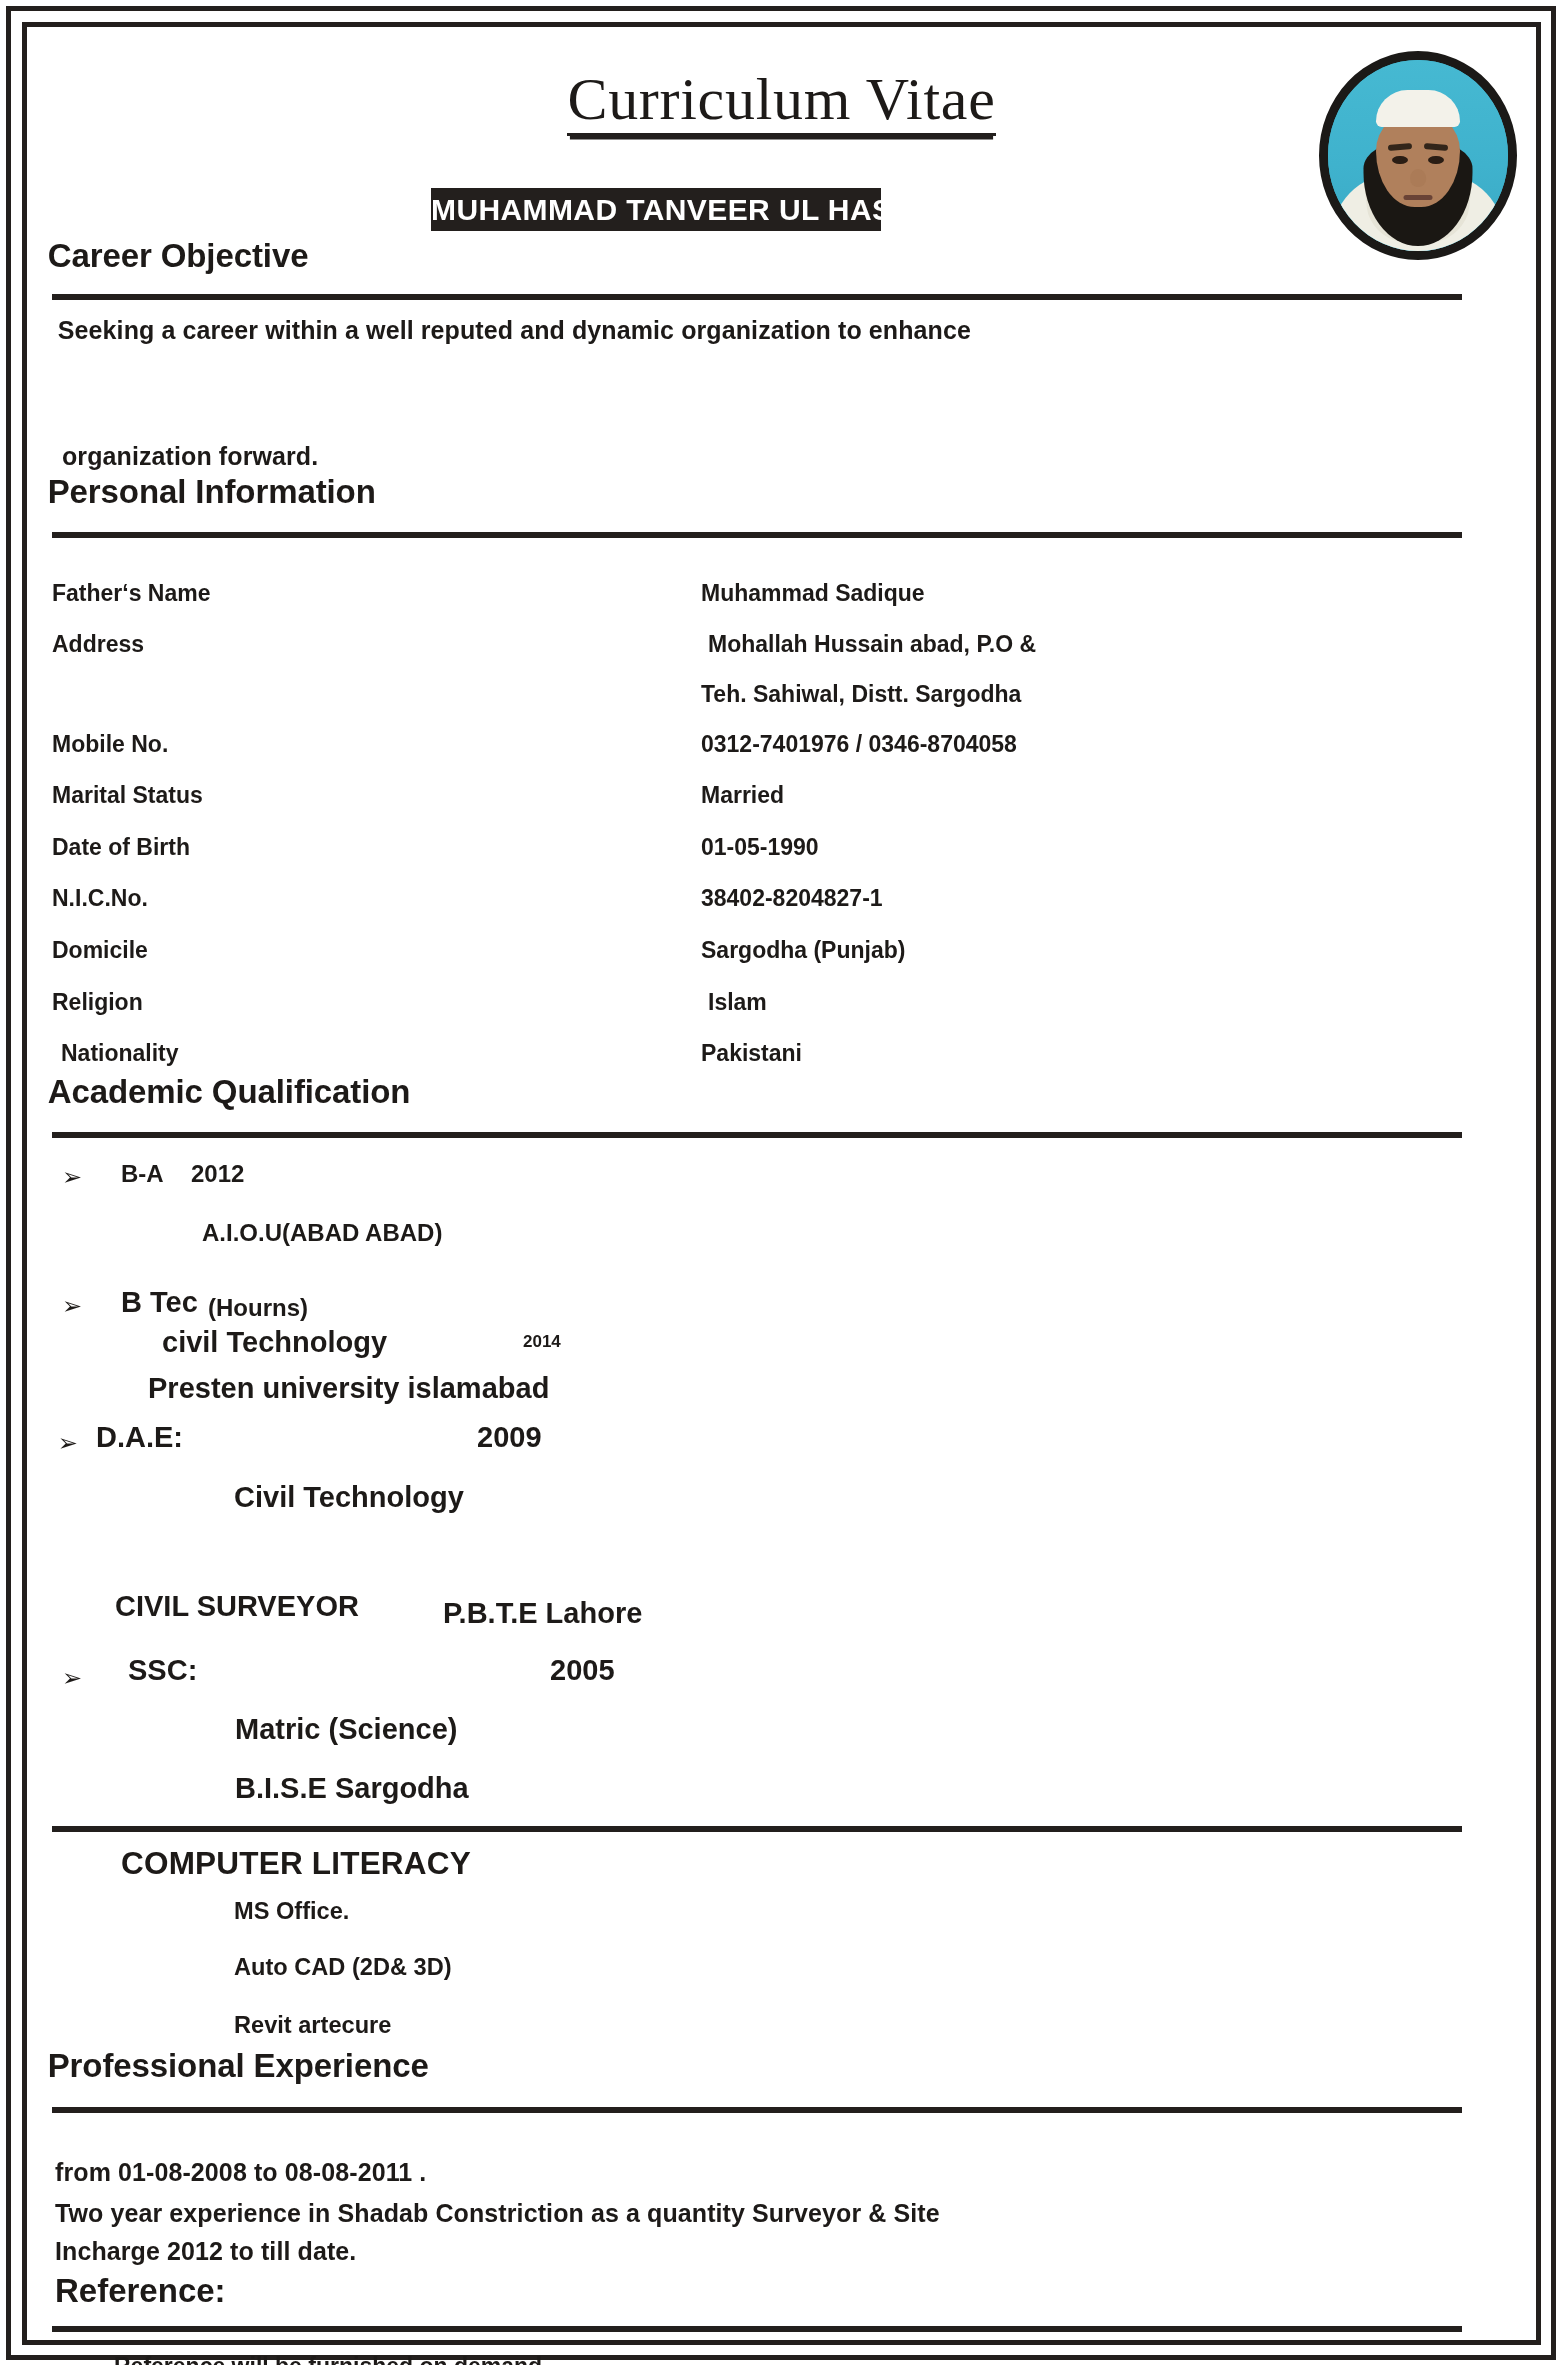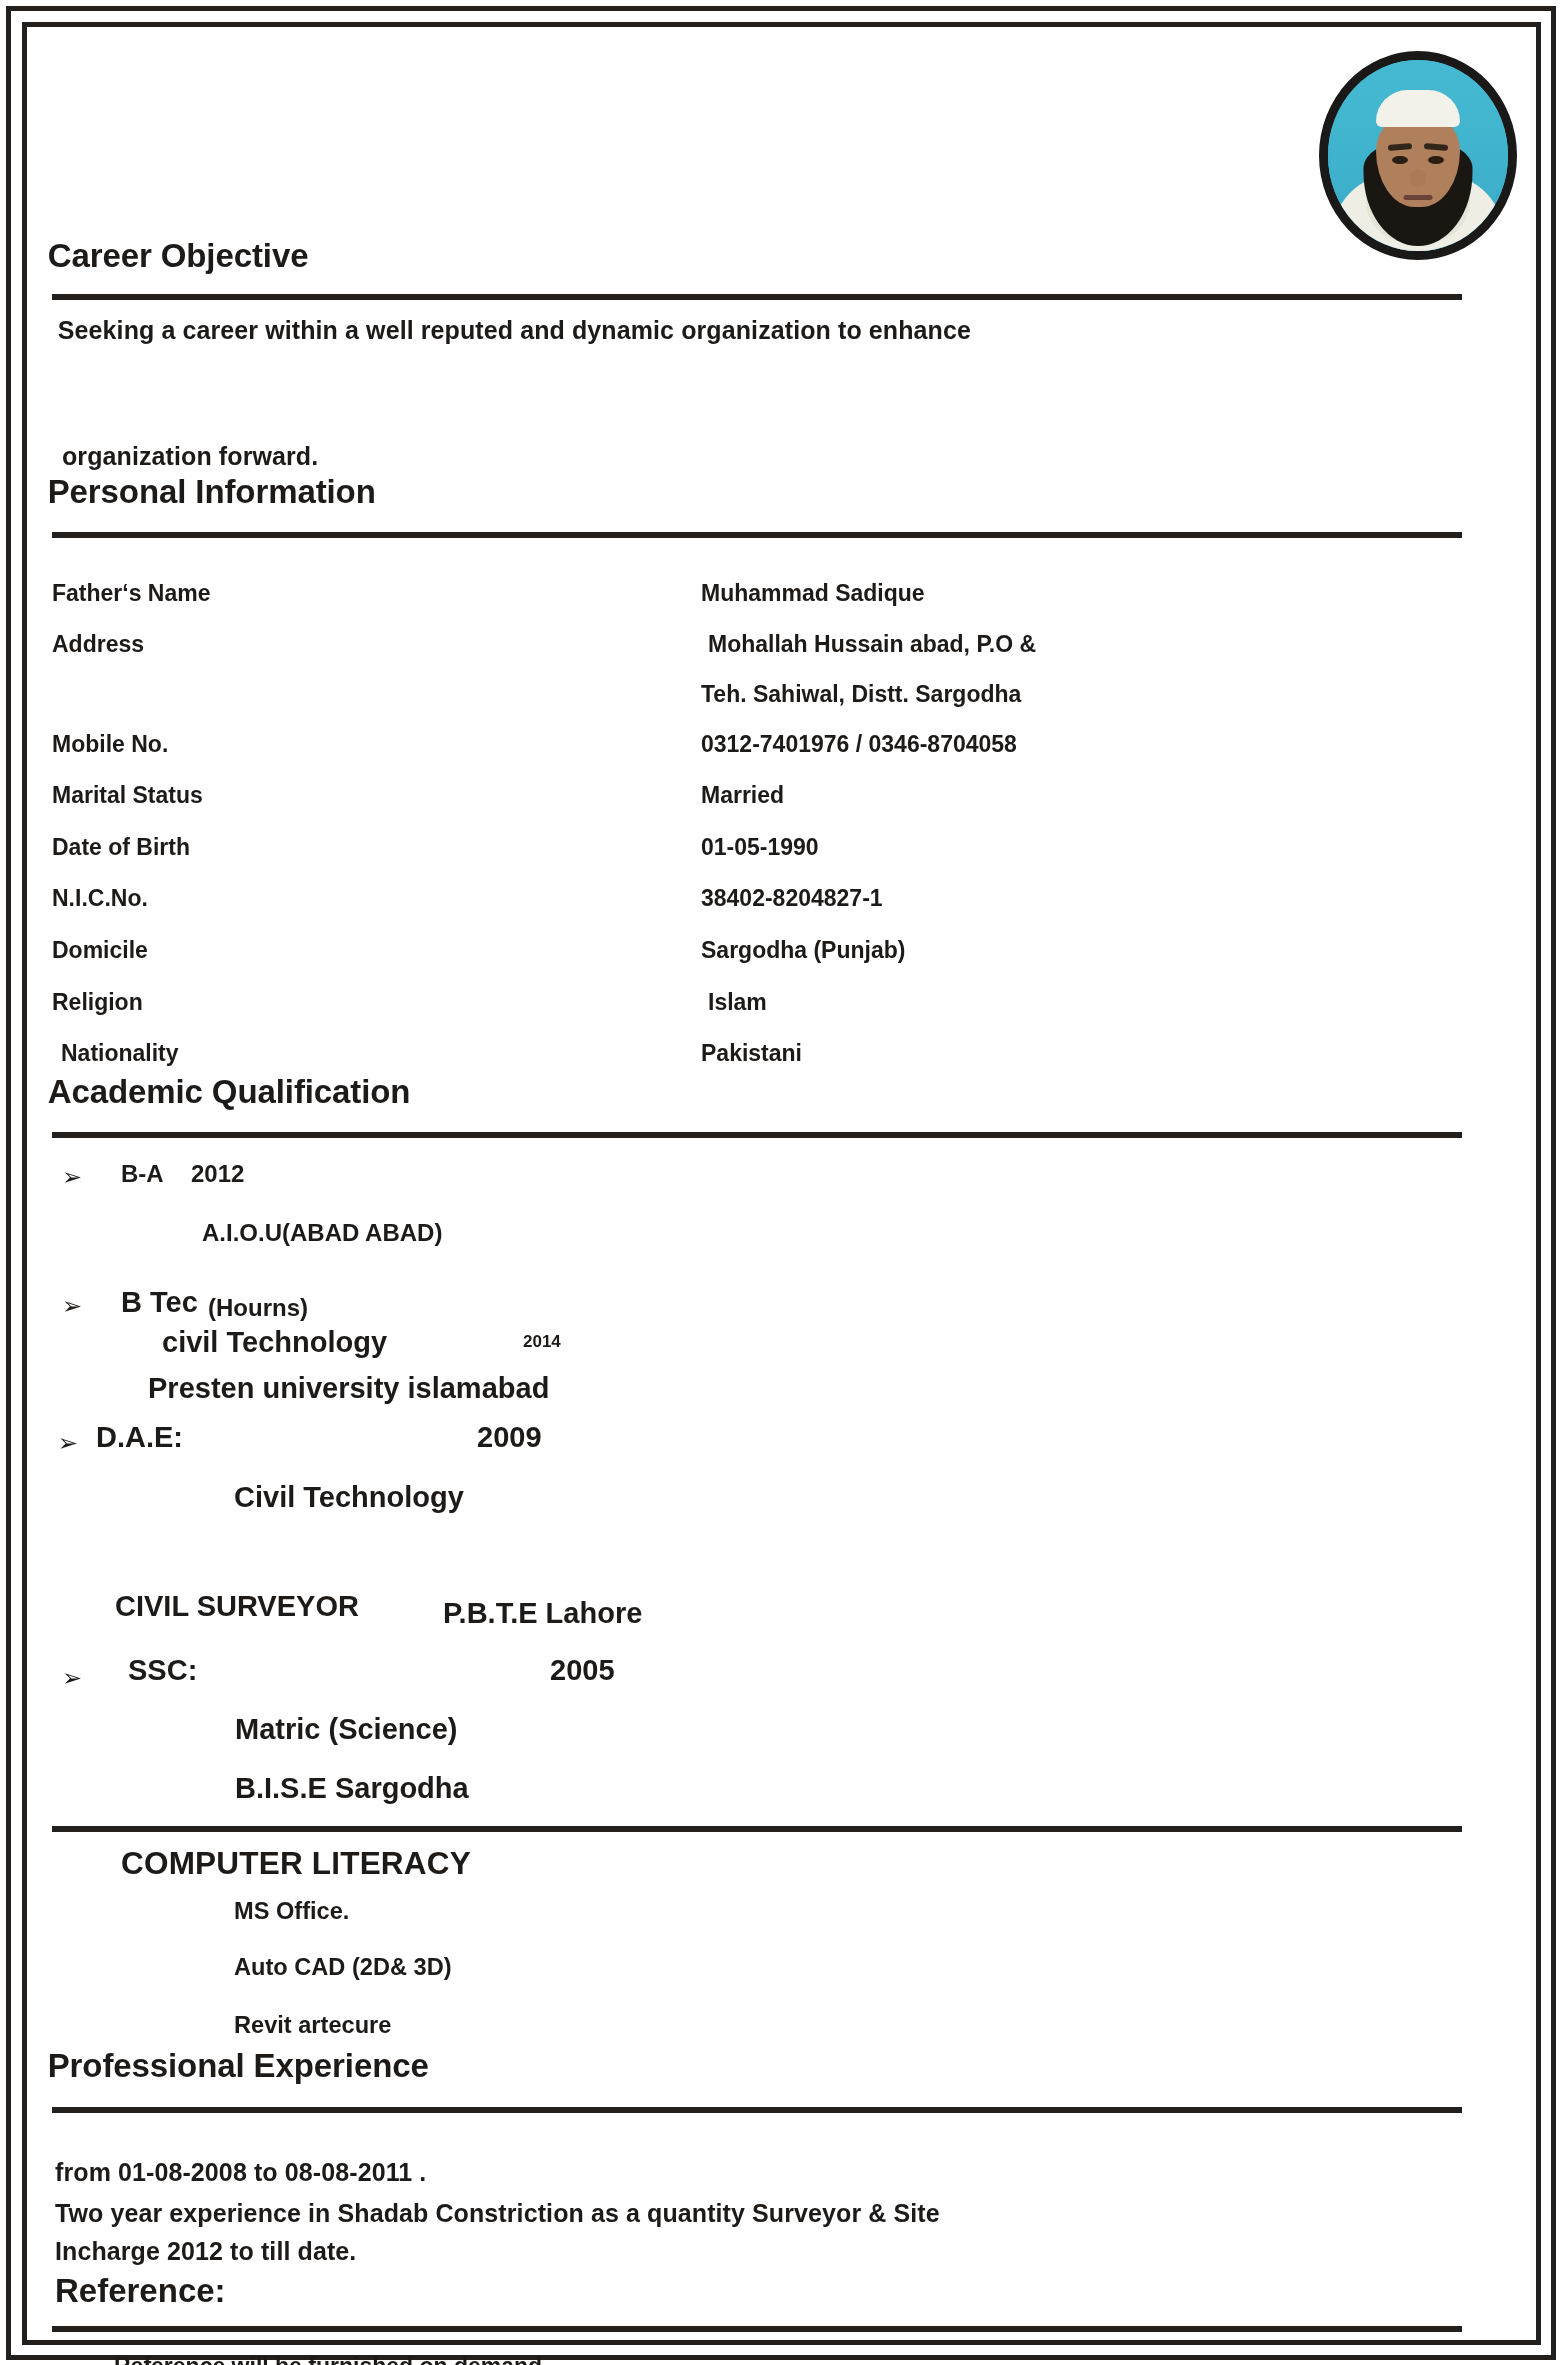--- a/index.html
+++ b/index.html
@@ -289,21 +289,25 @@
 <body>
 
 <div id="page">
 
   <div class="frame-outer"></div>
   <div class="frame-mid"></div>
   <div class="frame-inner"></div>
 
   <div id="content">
 
-
+    <div class="cv-title">
+      <span class="u">Curriculum Vitae</span>
+    </div>
+
+    <div class="name-banner">MUHAMMAD TANVEER UL HASSAN</div>
 
     <div class="portrait">
       <div class="ph-bg"></div>
       <div class="ph-shirt"></div>
       <div class="ph-neck"></div>
       <div class="ph-collar-l"></div>
       <div class="ph-collar-r"></div>
       <div class="ph-beard"></div>
       <div class="ph-face"></div>
       <div class="ph-cap"></div>

